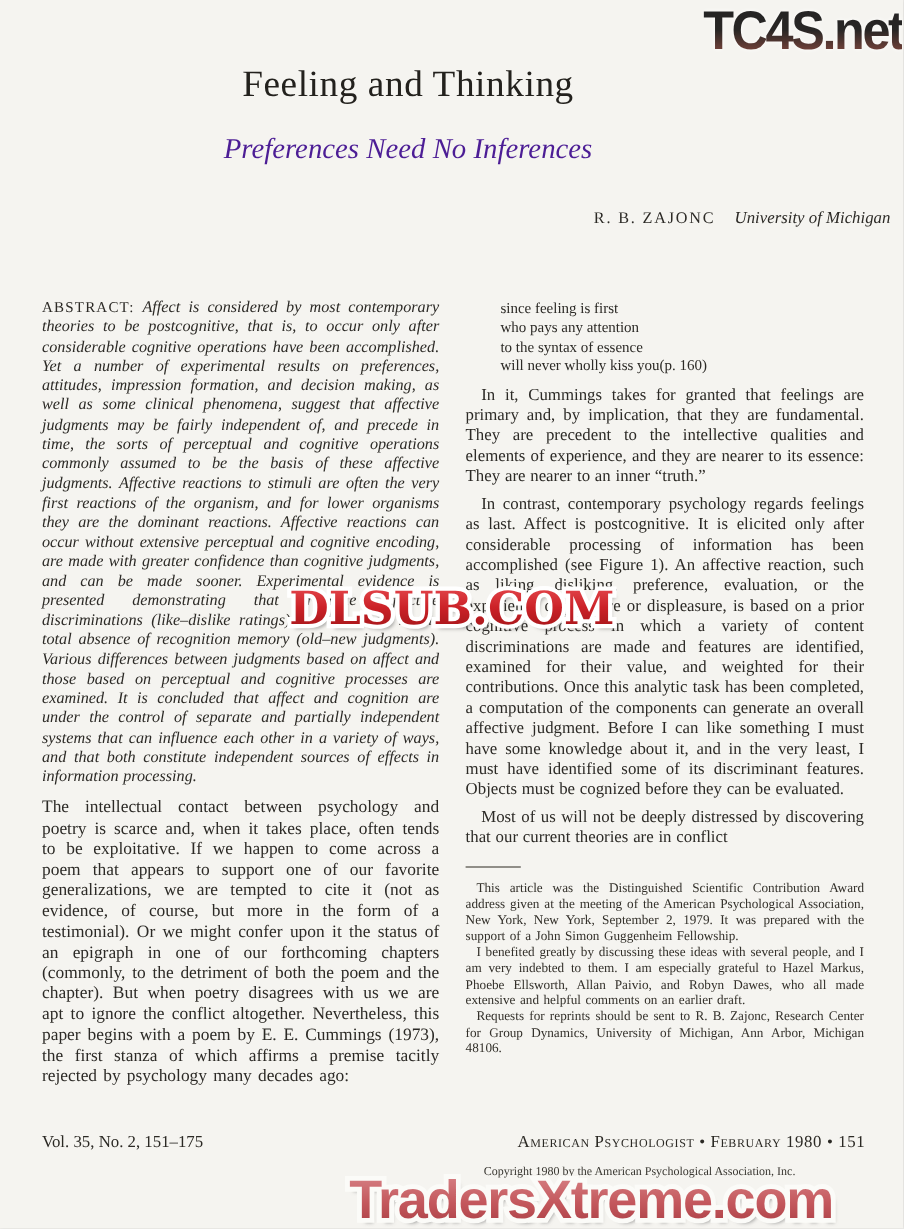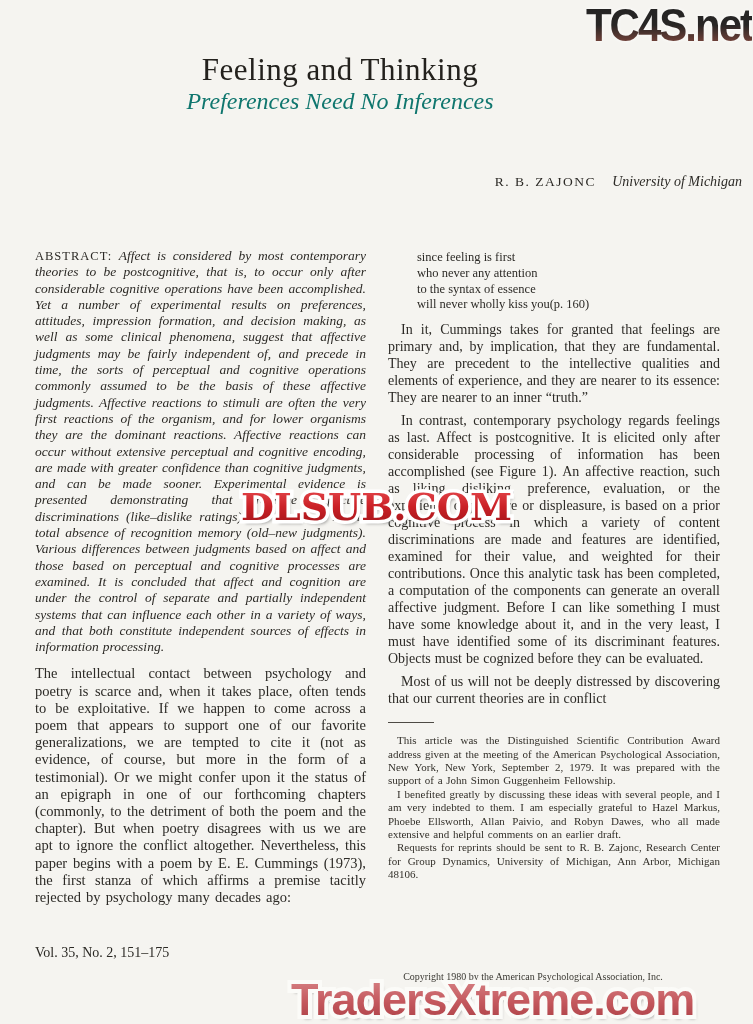--- a/index.html
+++ b/index.html
@@ -10,21 +10,21 @@
     background: #f5f4f0;
     overflow: hidden;
     font-family: "Liberation Serif", serif;
     color: #2c2a26;
     box-shadow: 0 0 4px rgba(0,0,0,0.2);
   }
 
   
   .header { position: absolute; top: 52px; left: 0; width: 680px; text-align: center; }
   .paper-title { font-size: 31px; font-weight: 400; margin: 0; letter-spacing: 0.5px; color: #23211d; }
-  .paper-subtitle { font-size: 24px; font-weight: 400; font-style: italic; margin: 0 0 0; color: #0f766e; }
+  .paper-subtitle { font-size: 24px; font-weight: 400; font-style: italic; margin: 24px 0 0; color: #4c1d95; }
   .author-line { position: absolute; top: 174px; left: 0; width: 742px; text-align: right; font-size: 14px; }
   .author-name { letter-spacing: 1.5px; font-size: 13.5px; margin-right: 16px; }
   .author-affil { font-style: italic; }
 
   
   .columns { position: absolute; top: 248px; left: 35px; display: flex; gap: 22px; }
   .col-left  { width: 331px; }
   .col-right { width: 332px; }
 
   .abstract { margin: 0; font-style: italic; font-size: 13.5px; line-height: 16.3px; text-align: justify; word-spacing: 0.5px; }
@@ -106,39 +106,40 @@
       <p class="abstract">
         <span class="abstract-label">ABSTRACT:</span>
         <span>Affect is considered by most contemporary theories to be postcognitive, that is, to occur only after considerable cognitive operations have been accomplished. Yet a number of experimental results on preferences, attitudes, impression formation, and decision making, as well as some clinical phenomena, suggest that affective judgments may be fairly independent of, and precede in time, the sorts of perceptual and cognitive operations commonly assumed to be the basis of these affective judgments. Affective reactions to stimuli are often the very first reactions of the organism, and for lower organisms they are the dominant reactions. Affective reactions can occur without extensive perceptual and cognitive encoding, are made with greater confidence than cognitive judgments, and can be made sooner. Experimental evidence is presented demonstrating that reliable affective discriminations (like–dislike ratings) can be made in the total absence of recognition memory (old–new judgments). Various differences between judgments based on affect and those based on perceptual and cognitive processes are examined. It is concluded that affect and cognition are under the control of separate and partially independent systems that can influence each other in a variety of ways, and that both constitute independent sources of effects in information processing.</span>
       </p>
       <p class="intro-para">The intellectual contact between psychology and poetry is scarce and, when it takes place, often tends to be exploitative. If we happen to come across a poem that appears to support one of our favorite generalizations, we are tempted to cite it (not as evidence, of course, but more in the form of a testimonial). Or we might confer upon it the status of an epigraph in one of our forthcoming chapters (commonly, to the detriment of both the poem and the chapter). But when poetry disagrees with us we are apt to ignore the conflict altogether. Nevertheless, this paper begins with a poem by E. E. Cummings (1973), the first stanza of which affirms a premise tacitly rejected by psychology many decades ago:</p>
     </div>
 
     <div class="col-right">
       <div class="poem">
         <div>since feeling is first</div>
-        <div>who never any attention</div>
+        <div>who pays any attention</div>
         <div>to the syntax of essence</div>
         <div><span>will never wholly kiss you</span><span class="poem-citation">(p. 160)</span></div>
       </div>
       <p class="rc-para first">In it, Cummings takes for granted that feelings are primary and, by implication, that they are fundamental. They are precedent to the intellective qualities and elements of experience, and they are nearer to its essence: They are nearer to an inner “truth.”</p>
       <p class="rc-para">In contrast, contemporary psychology regards feelings as last. Affect is postcognitive. It is elicited only after considerable processing of information has been accomplished (see Figure 1). An affective reaction, such as liking, disliking, preference, evaluation, or the experience of pleasure or displeasure, is based on a prior cognitive process in which a variety of content discriminations are made and features are identified, examined for their value, and weighted for their contributions. Once this analytic task has been completed, a computation of the components can generate an overall affective judgment. Before I can like something I must have some knowledge about it, and in the very least, I must have identified some of its discriminant features. Objects must be cognized before they can be evaluated.</p>
       <p class="rc-para">Most of us will not be deeply distressed by discovering that our current theories are in conflict</p>
       <hr class="footnote-rule">
       <div class="footnote">
         <p>This article was the Distinguished Scientific Contribution Award address given at the meeting of the American Psychological Association, New York, New York, September 2, 1979. It was prepared with the support of a John Simon Guggenheim Fellowship.</p>
         <p>I benefited greatly by discussing these ideas with several people, and I am very indebted to them. I am especially grateful to Hazel Markus, Phoebe Ellsworth, Allan Paivio, and Robyn Dawes, who all made extensive and helpful comments on an earlier draft.</p>
         <p>Requests for reprints should be sent to R. B. Zajonc, Research Center for Group Dynamics, University of Michigan, Ann Arbor, Michigan 48106.</p>
       </div>
     </div>
 
   </div>
 
   <div class="footer-row">
     <span class="footer-volume">Vol. 35, No. 2, 151–175</span>
+    <span class="footer-journal">American Psychologist • February 1980 • 151</span>
   </div>
   <div class="copyright">Copyright 1980 by the American Psychological Association, Inc.</div>
 
   <div class="wm wm-top">
     <span class="grad">TC4S.net</span>
   </div>
 
   <div class="wm wm-mid">
     <span class="wm-stack">
       <span class="wm-under">DLSUB.COM</span>

